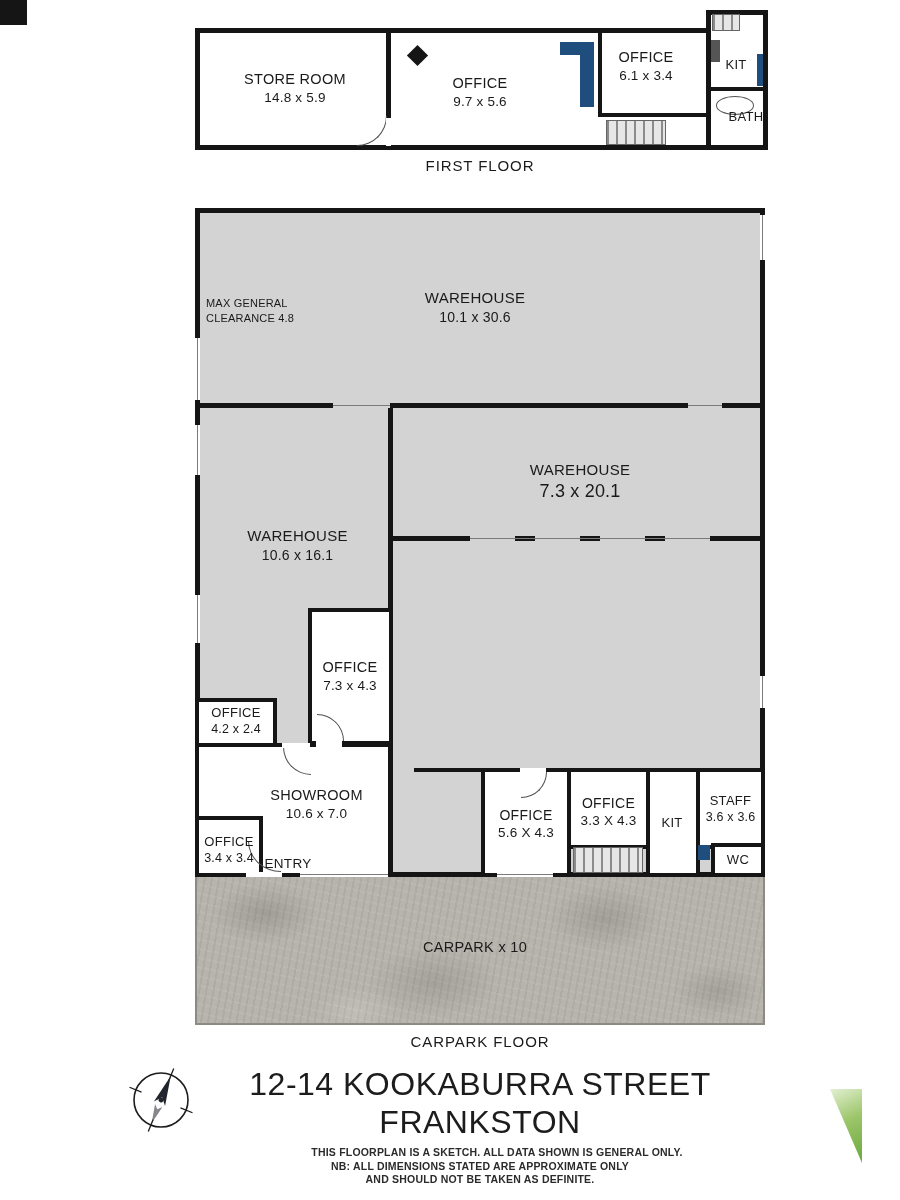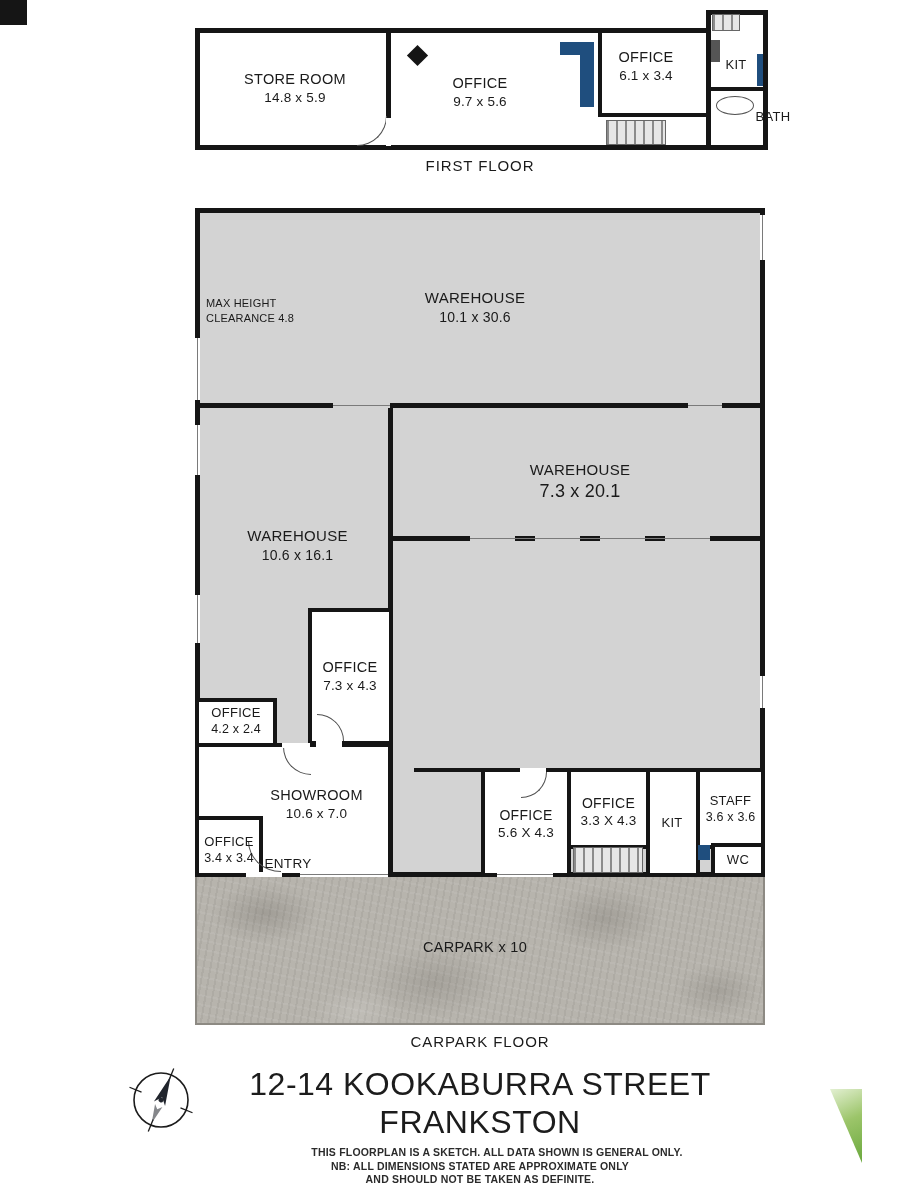--- a/index.html
+++ b/index.html
@@ -84,21 +84,21 @@
     <div class="name">OFFICE</div>
     <div class="dims">9.7 x 5.6</div>
   </div>
   <div class="label" style="left:587px;top:48px;width:118px">
     <div class="name">OFFICE</div>
     <div class="dims">6.1 x 3.4</div>
   </div>
   <div class="label sm" style="left:716px;top:56px;width:40px;z-index:21">
     <div class="name">KIT</div>
   </div>
-  <div class="label sm" style="left:749px;top:108px;width:48px;z-index:21">
+  <div class="label sm" style="left:722px;top:108px;width:48px;z-index:21">
     <div class="name">BATH</div>
   </div>
   <div class="label floor-label" style="left:195px;top:156px;width:570px">FIRST FLOOR</div>
 
   <div class="building fill-gray" style="left:195px;top:208px;width:570px;height:669px"></div>
 
   <div class="wall" style="left:195px;top:403px;width:570px;height:5px"></div>
   <div class="abs fill-gray" style="left:333px;top:403px;width:57px;height:5px;z-index:4"></div>
   <div class="winline" style="left:333px;top:405px;width:57px;height:1px;z-index:5"></div>
   <div class="abs fill-gray" style="left:688px;top:403px;width:34px;height:5px;z-index:4"></div>
@@ -148,21 +148,21 @@
   <div class="arc arc-bl" style="left:283px;top:747px;width:28px;height:28px"></div>
   <div class="win" style="left:316px;top:741px;width:26px;height:6px"></div>
   <div class="arc arc-tr" style="left:317px;top:714px;width:27px;height:27px"></div>
   <div class="arc arc-bl" style="left:248px;top:841px;width:33px;height:31px"></div>
   <div class="win" style="left:520px;top:768px;width:26px;height:5px"></div>
   <div class="arc arc-br" style="left:521px;top:772px;width:26px;height:26px"></div>
 
   <div class="carpark" style="left:195px;top:877px;width:570px;height:148px"></div>
 
   <div class="label note" style="left:206px;top:296px;width:110px">
-    <div>MAX HEIGHT</div>
+    <div>MAX GENERAL</div>
     <div>CLEARANCE 4.8</div>
   </div>
   <div class="label" style="left:380px;top:288px;width:190px">
     <div class="name" style="font-size:15px">WAREHOUSE</div>
     <div class="dims" style="font-size:14px">10.1 x 30.6</div>
   </div>
   <div class="label" style="left:485px;top:460px;width:190px">
     <div class="name" style="font-size:15px">WAREHOUSE</div>
     <div class="dims" style="font-size:18px">7.3 x 20.1</div>
   </div>

